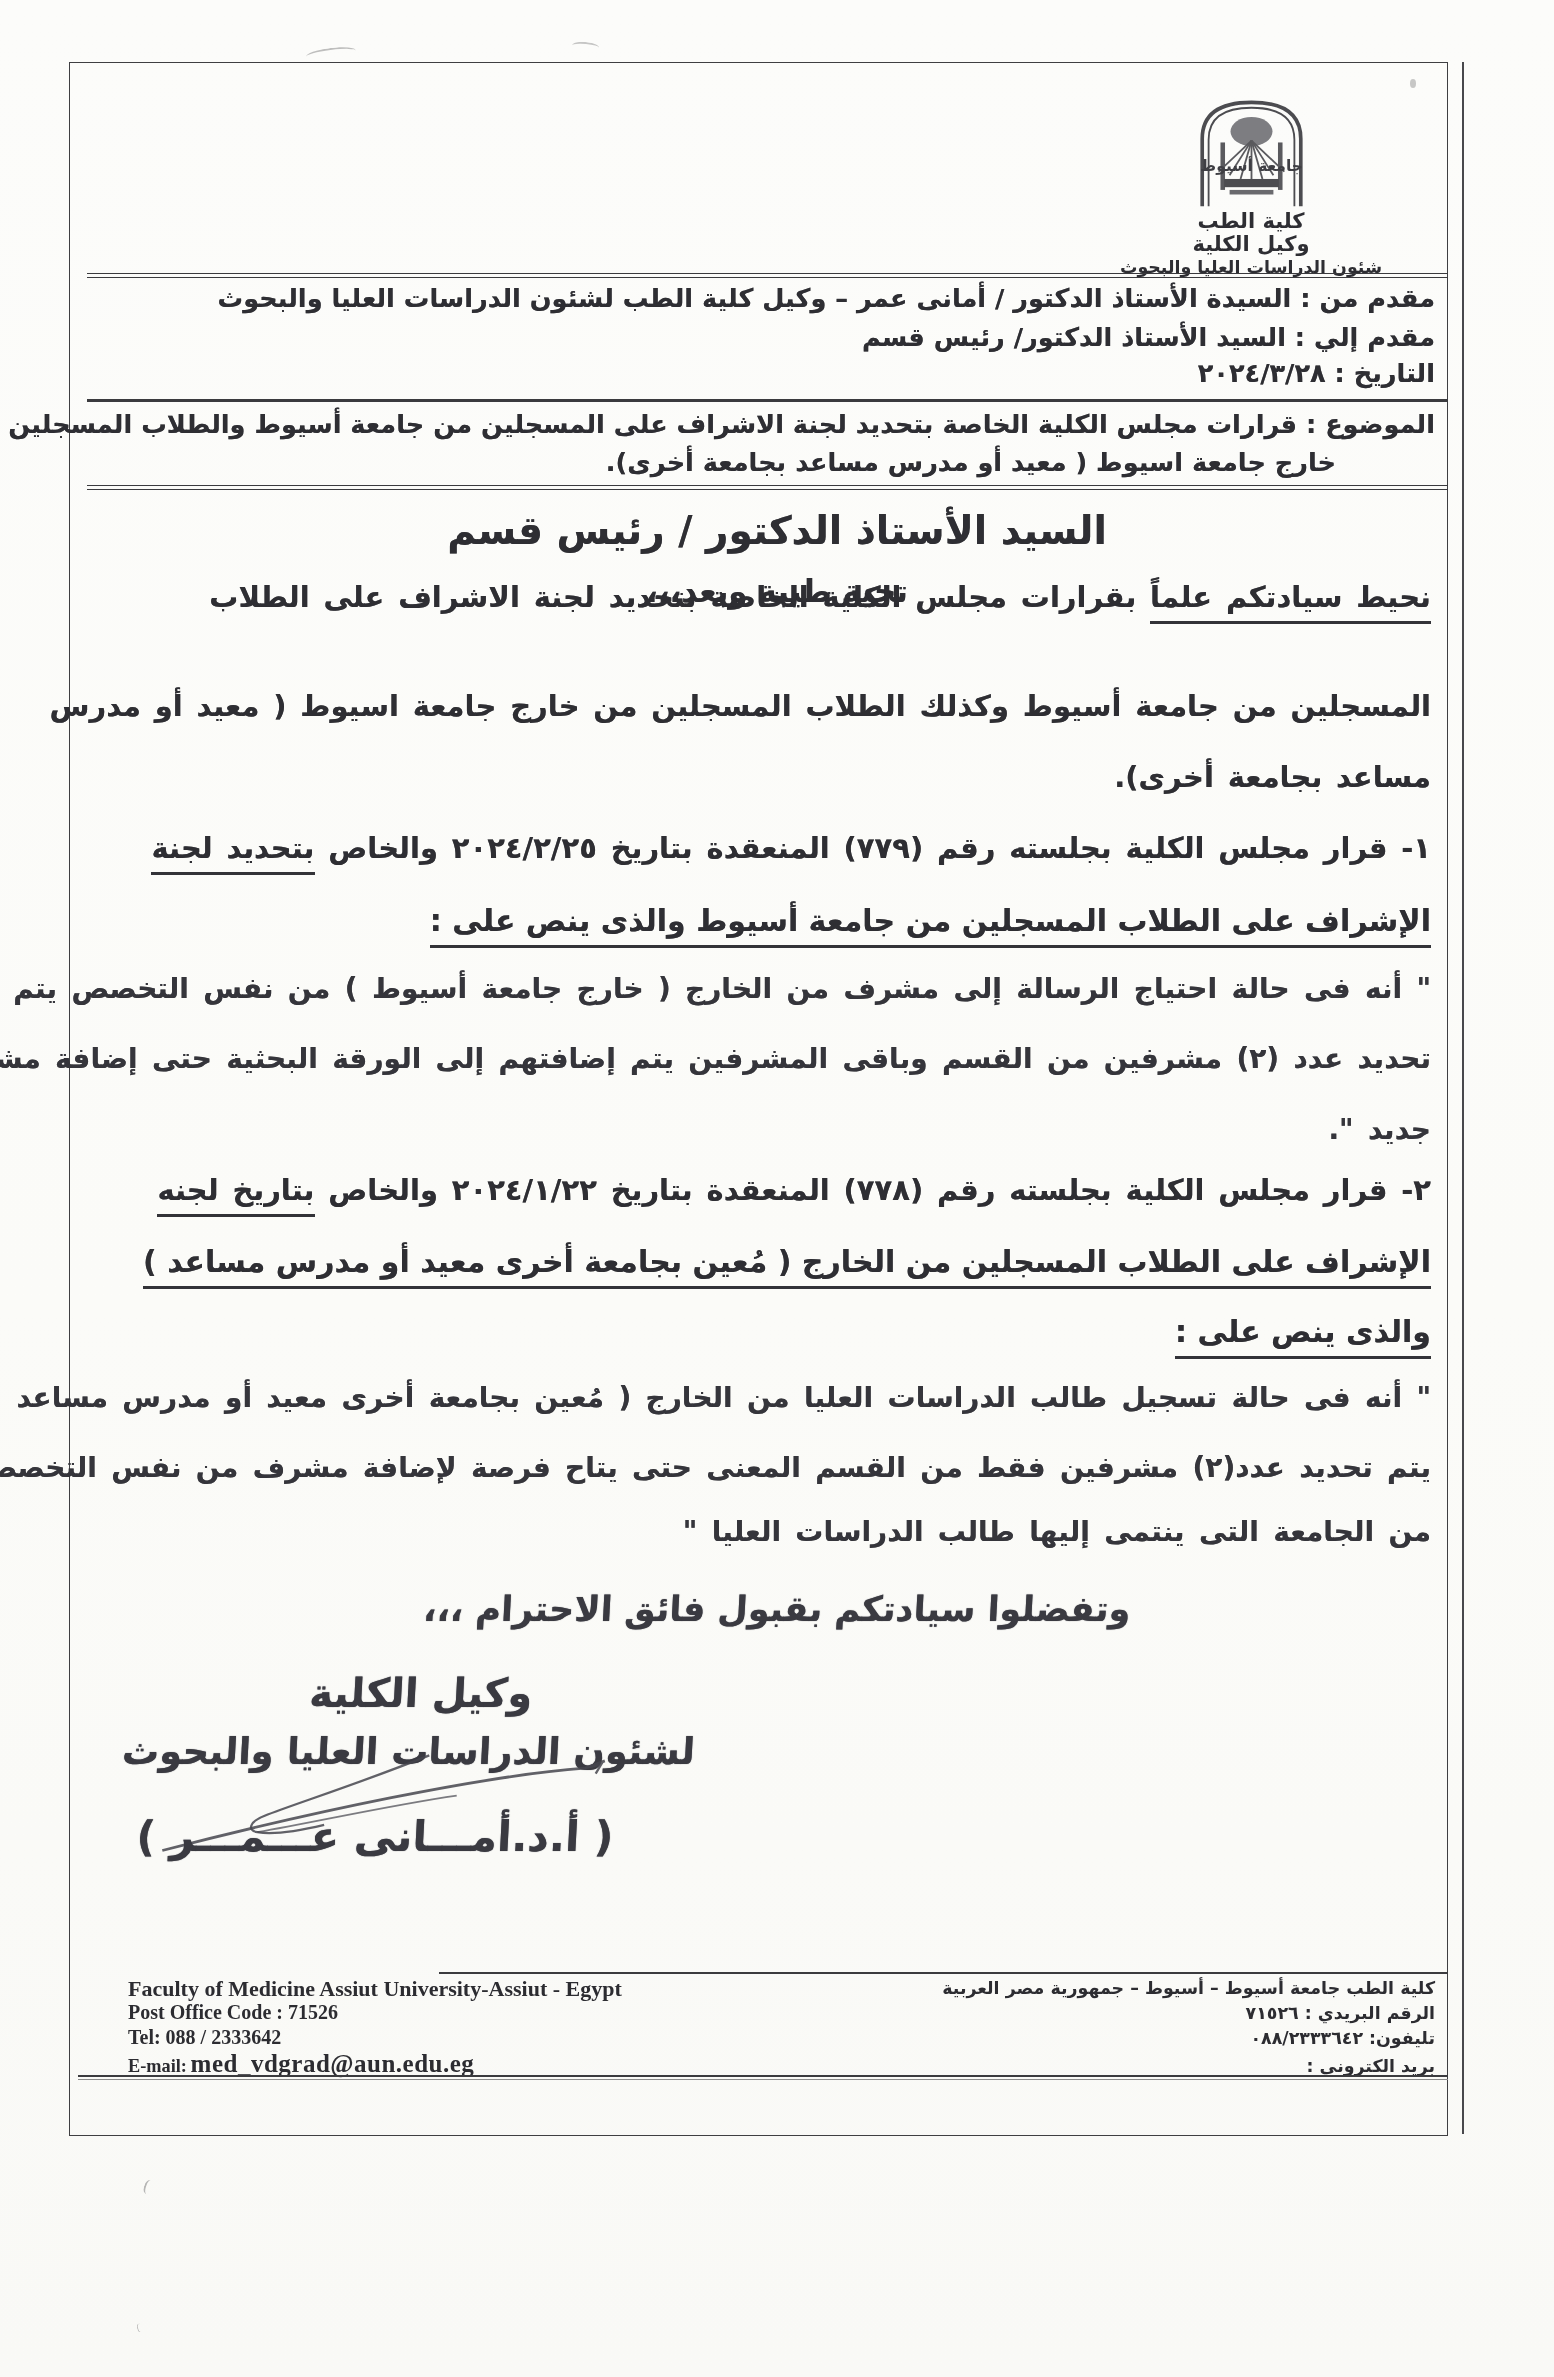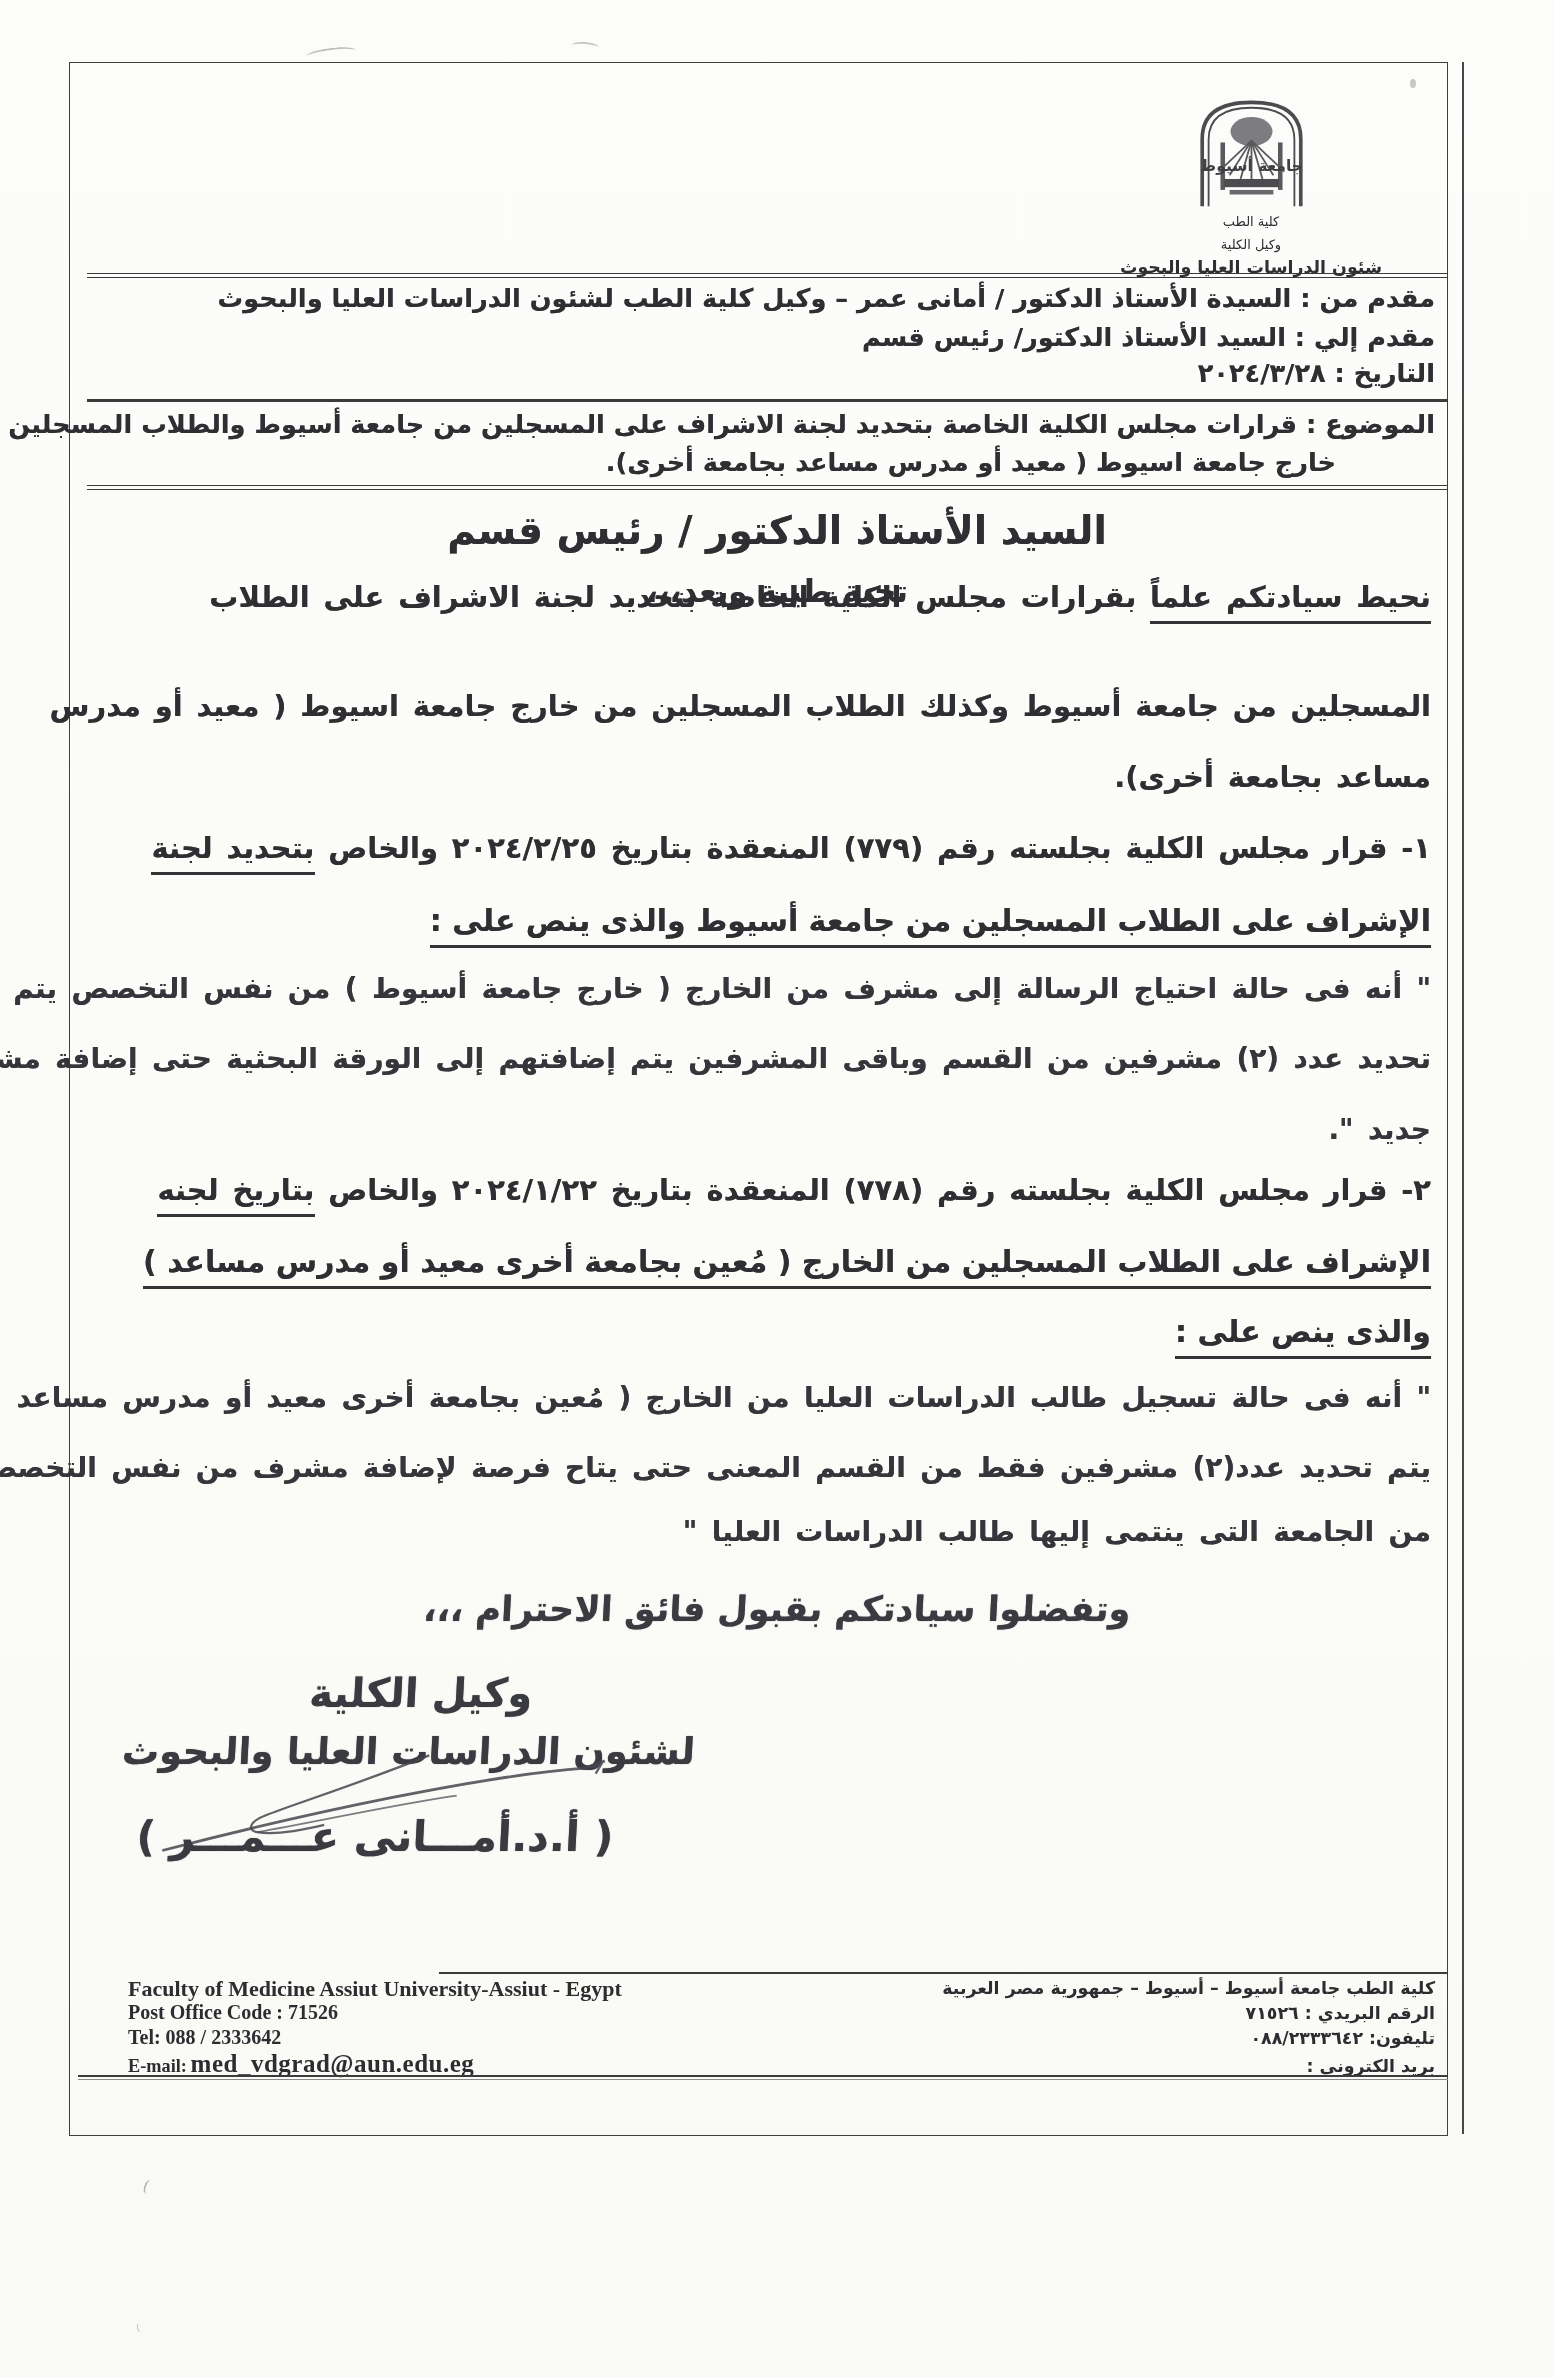--- a/index.html
+++ b/index.html
@@ -20,21 +20,21 @@
   .title{font-size:39px;left:0;right:0;text-align:center;}
   .greet{font-size:31px;left:0;right:0;text-align:center;}
   .body32{font-size:29px;word-spacing:3.7px;}
   .body33{font-size:30px;}
   .quote{font-size:28px;word-spacing:4.6px;color:#35353b;}
   .u{border-bottom:3.7px solid #333338;padding-bottom:7.3px;}
   .deco{letter-spacing:0.9px;transform:skewX(-3deg);color:#3a3a41;
     text-shadow:0 0 0.9px rgba(45,45,55,.8);}
   .center{text-align:center;}
   .logo-wrap{position:absolute;left:1100px;top:95px;width:302px;text-align:center;direction:rtl;}
-  .logo-cap1,.logo-cap2{font-size:13px;font-weight:normal;line-height:23px;}
+  .logo-cap1,.logo-cap2{font-size:21px;font-weight:bold;line-height:23px;}
   .logo-cap3{font-size:17.4px;font-weight:bold;line-height:23px;}
   .footer-en{position:absolute;left:128px;top:1978px;font-family:"Liberation Serif",serif;
     font-weight:bold;color:#2c2c31;direction:ltr;}
   .footer-en .l1{font-size:22px;line-height:22px;}
   .footer-en .l2{font-size:20px;line-height:25px;}
   .footer-en .l3{font-size:20px;line-height:25px;}
   .footer-en .email-label{font-size:18.3px;}
   .footer-en .email{font-size:25px;letter-spacing:0.5px;}
   .footer-ar{position:absolute;right:119px;top:1976px;direction:rtl;text-align:right;
     font-size:17.4px;font-weight:bold;line-height:25px;color:#2c2c31;}

